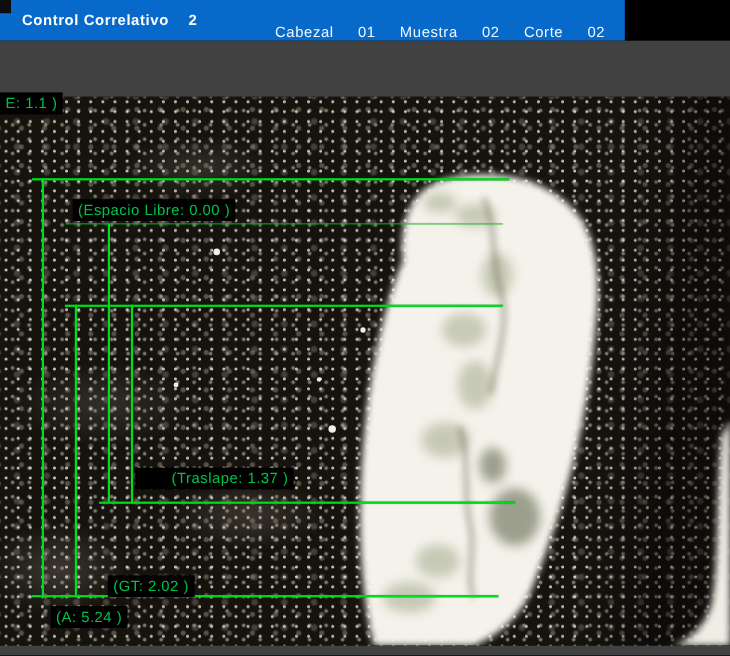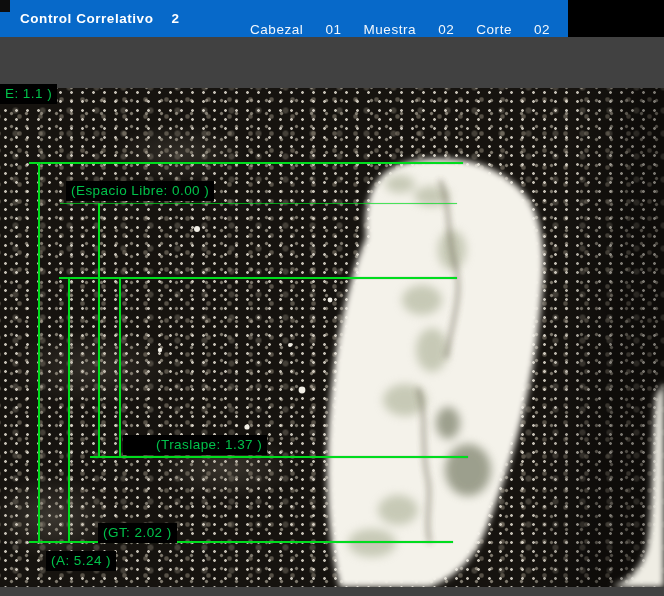--- a/index.html
+++ b/index.html
@@ -142,16 +142,16 @@
     <div class="mline dim" style="left: 60px; top: 203px; width: 397px; height: 1px;"></div>
     <div class="mline" style="left: 59px; top: 277px; width: 398px; height: 2px;"></div>
     <div class="mline" style="left: 90px; top: 456px; width: 378px; height: 2px;"></div>
     <div class="mline" style="left: 29px; top: 541px; width: 424px; height: 2px;"></div>
     <div class="mline" style="left: 38px; top: 162px; width: 2px; height: 381px;"></div>
     <div class="mline" style="left: 68px; top: 277px; width: 2px; height: 266px;"></div>
     <div class="mline" style="left: 98px; top: 203px; width: 2px; height: 254px;"></div>
     <div class="mline" style="left: 119px; top: 277px; width: 2px; height: 181px;"></div>
     <div class="mlabel" style="left: 0px; top: 84px;">E: 1.1 )</div>
     <div class="mlabel" style="left: 66px; top: 181px;">(Espacio Libre: 0.00 )</div>
-    <div class="mlabel" style="left: 123px; top: 435px; padding-left: 33px;">(Traslape: 1.37 )</div>
+    <div class="mlabel" style="left: 123px; top: 425px; padding-left: 33px;">(Traslape: 1.37 )</div>
     <div class="mlabel" style="left: 76px; top: 523px; margin-left: 22px;">(GT: 2.02 )</div>
     <div class="mlabel" style="left: 46px; top: 551px;">(A: 5.24 )</div>
   </div>
 
 </body></html>

